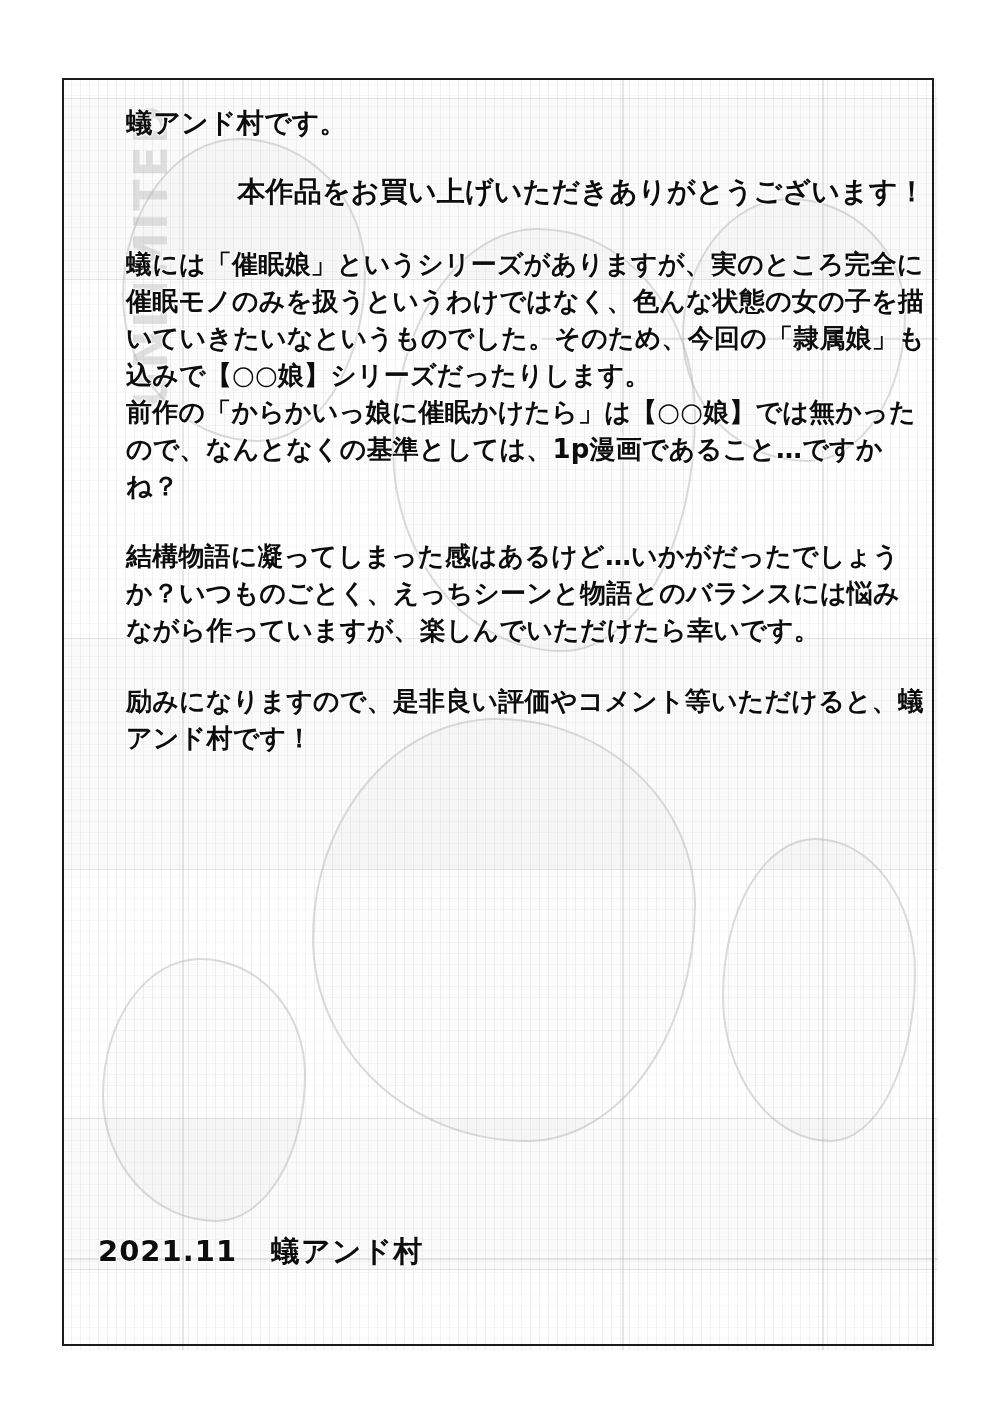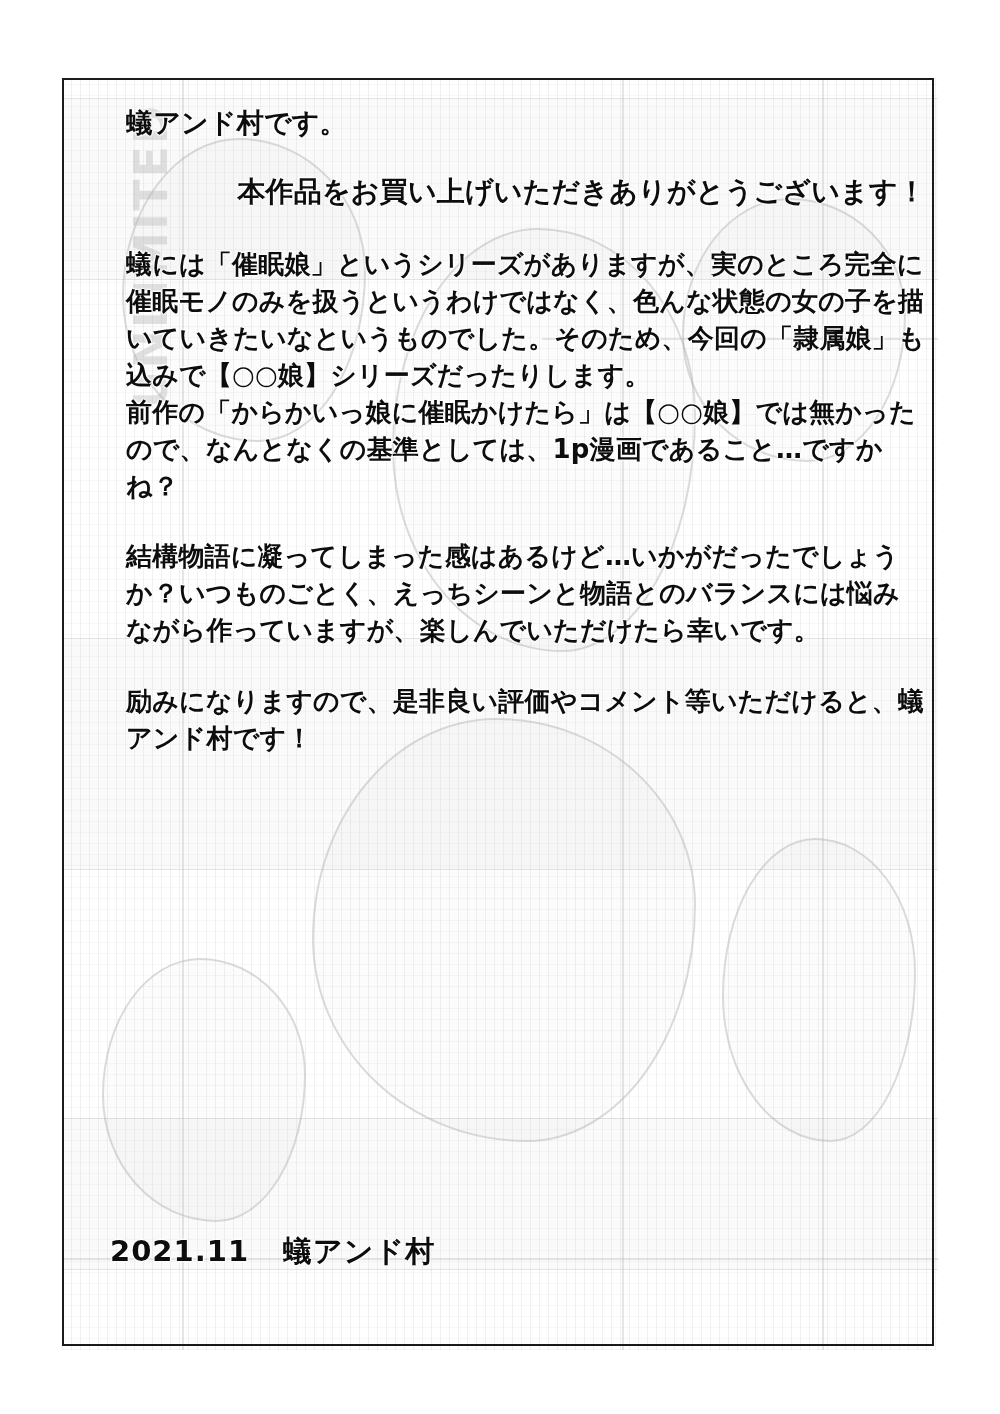--- a/index.html
+++ b/index.html
@@ -119,21 +119,21 @@
   .para.thanks {
     font-size: 28px;
     margin-bottom: 34px;
     text-align: right;
   }
   .para.block-b {
     margin-bottom: 34px;
   }
   .signature {
     position: absolute;
-    left: 110px;
+    left: 98px;
     top: 1232px;
     font-weight: 700;
     font-size: 29px;
     letter-spacing: 1px;
     color: #0d0d0d;
     text-shadow:
       0 0 2px #ffffff,
       1px 0 2px #ffffff,
       -1px 0 2px #ffffff,
       0 1px 2px #ffffff,

